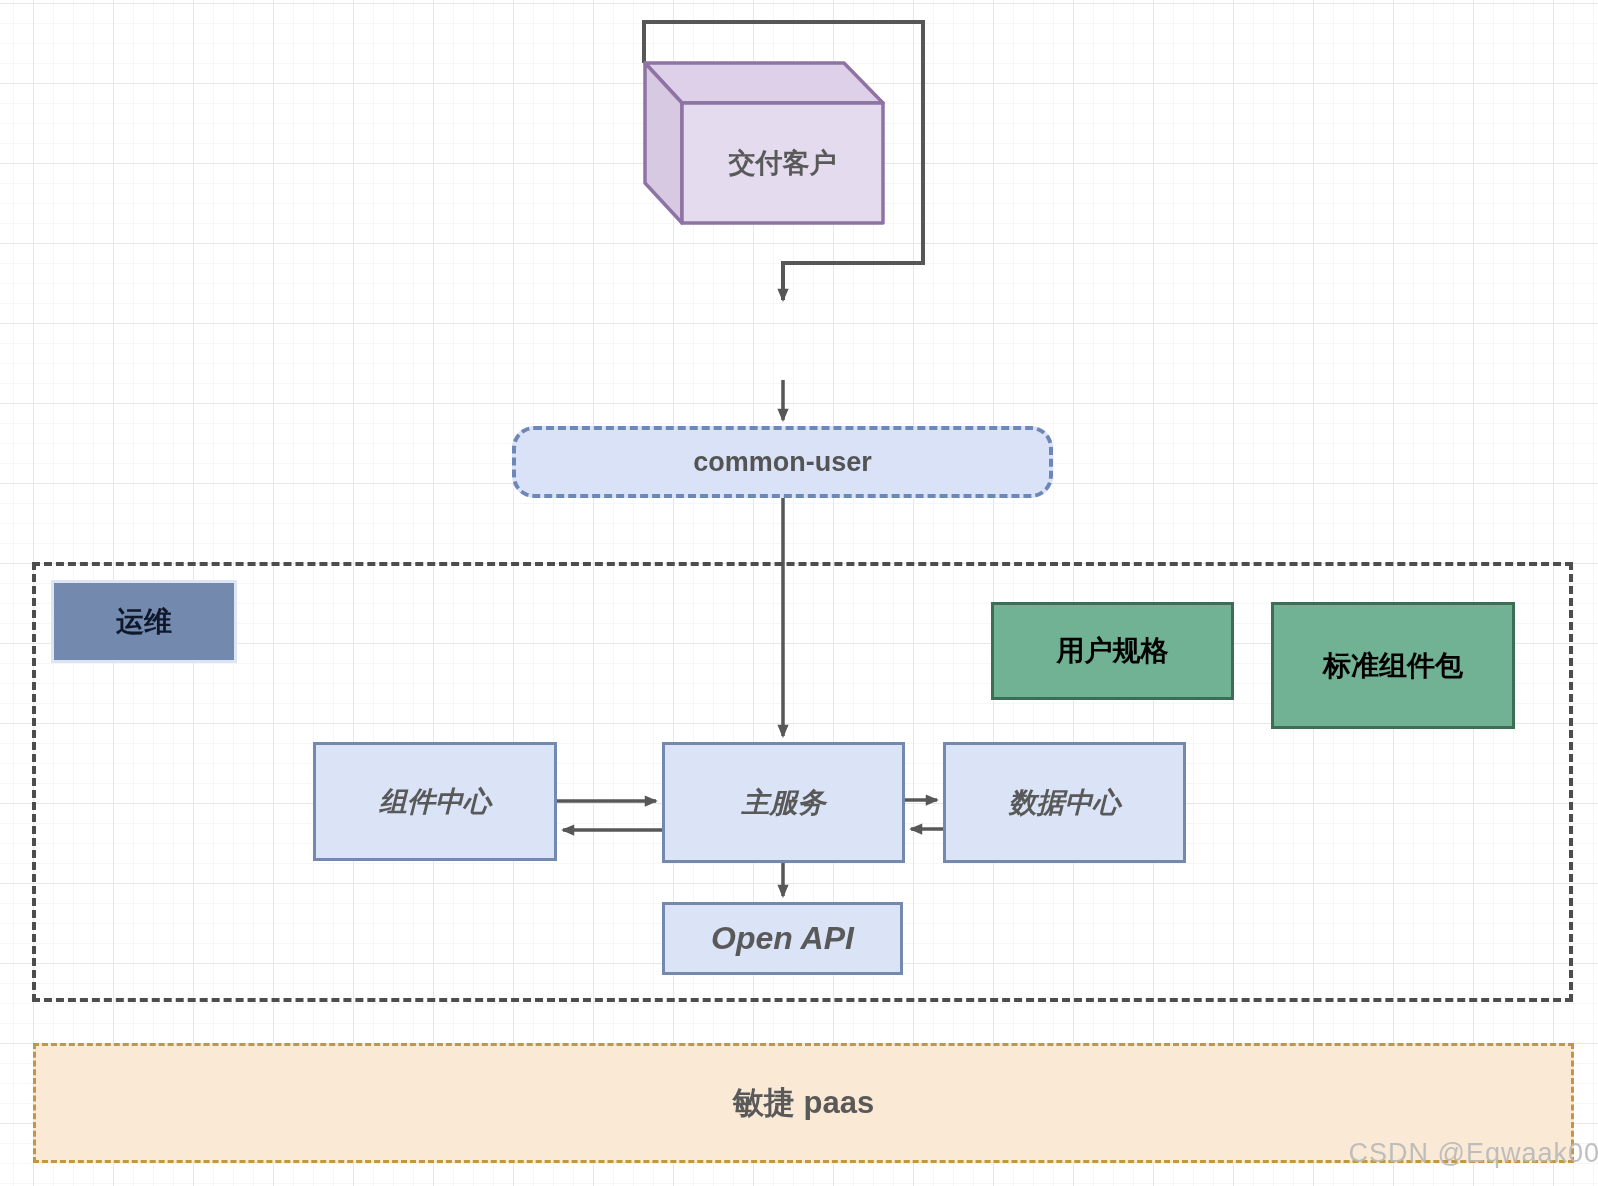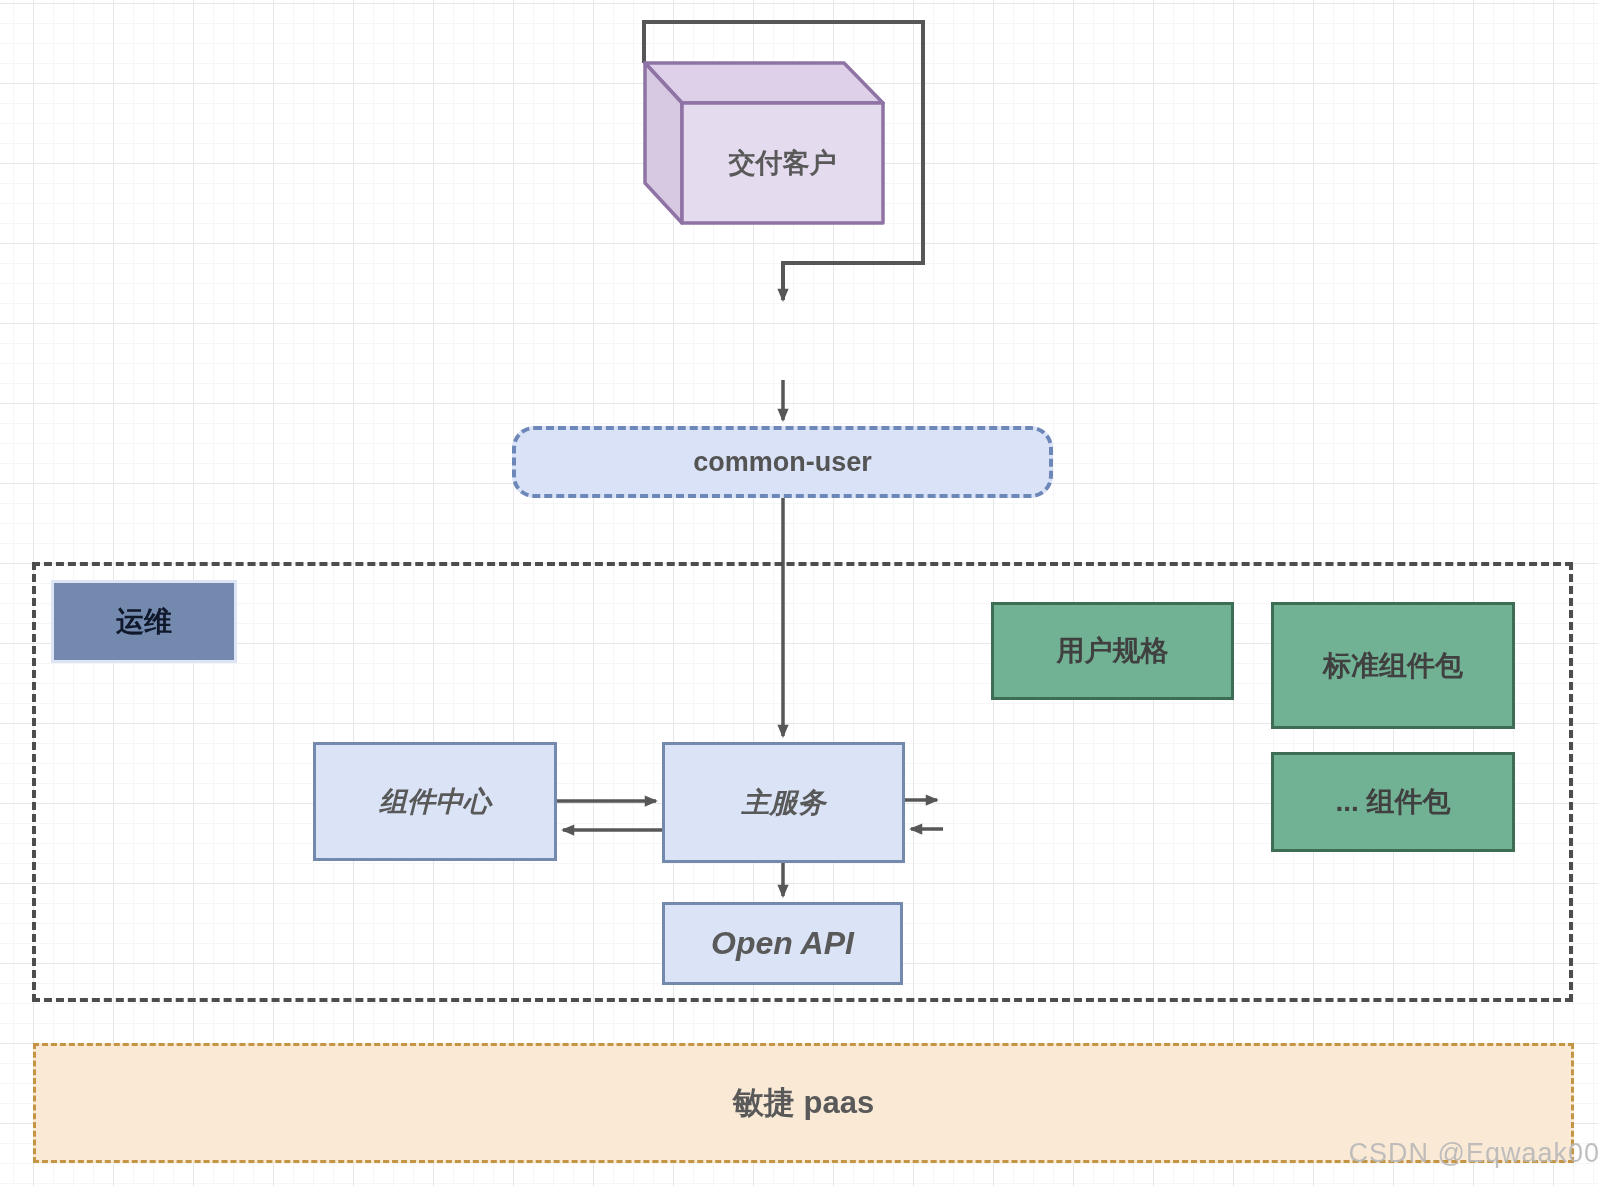--- a/index.html
+++ b/index.html
@@ -21,21 +21,21 @@
   .node{
     position:absolute;box-sizing:border-box;z-index:2;
     display:flex;align-items:center;justify-content:center;
     font-weight:bold;color:#595959;font-size:28px;
     text-align:center;line-height:1.2;
   }
   .purple-dashed{background:#e3d8ec;border:4px dashed #9273a8;border-radius:10px;}
   .blue-dashed{background:#d9e2f6;border:4px dashed #6d87b8;border-radius:22px;font-size:27px;color:#545454;}
   .zone{background:transparent;border:4px dashed #4d4d4d;z-index:1;}
   .ops{background:#7389ad;border:3px solid #dde5f4;color:#0f172a;}
-  .green{background:#71b194;border:3px solid #3e6d55;color:#404040;}
+  .green{background:#71b194;border:3px solid #3e6d55;color:#000000;}
   .blue-solid{background:#dbe4f7;border:3px solid #7389ad;font-style:italic;}
   .openapi{font-size:32px;}
   .paas{background:#f9e9d5;border:3px dashed #c49544;font-size:31px;}
   .cube-label{background:transparent;border:none;font-size:27px;z-index:3;}
   .watermark{
     position:absolute;z-index:5;right:-2px;top:1138px;
     font-size:27px;font-weight:normal;color:#b9b9b9;opacity:.9;
     letter-spacing:1px;white-space:nowrap;
   }
 </style>
@@ -76,24 +76,24 @@
 
   <div class="node cube-label" style="left:682px;top:103px;width:201px;height:120px;">交付客户</div>
 
 
   <div class="node blue-dashed" style="left:512px;top:426px;width:541px;height:72px;">common-user</div>
 
   <div class="node ops" style="left:51px;top:580px;width:186px;height:83px;">运维</div>
 
   <div class="node green" style="left:991px;top:602px;width:243px;height:98px;">用户规格</div>
   <div class="node green" style="left:1271px;top:602px;width:244px;height:127px;">标准组件包</div>
-  <div class="node green" style="left:1271px;top:752px;width:244px;height:100px;">... 组件包</div>
 
   <div class="node blue-solid" style="left:313px;top:742px;width:244px;height:119px;">组件中心</div>
   <div class="node blue-solid" style="left:662px;top:742px;width:243px;height:121px;">主服务</div>
+  <div class="node blue-solid" style="left:943px;top:742px;width:243px;height:121px;">数据中心</div>
 
-  <div class="node blue-solid openapi" style="left:662px;top:902px;width:241px;height:83px;">Open API</div>
+  <div class="node blue-solid openapi" style="left:662px;top:902px;width:241px;height:73px;">Open API</div>
 
   <div class="node paas" style="left:33px;top:1043px;width:1541px;height:120px;">敏捷 paas</div>
 
   <div class="watermark">CSDN @Eqwaak00</div>
 
 </div>
 
 </body></html>

